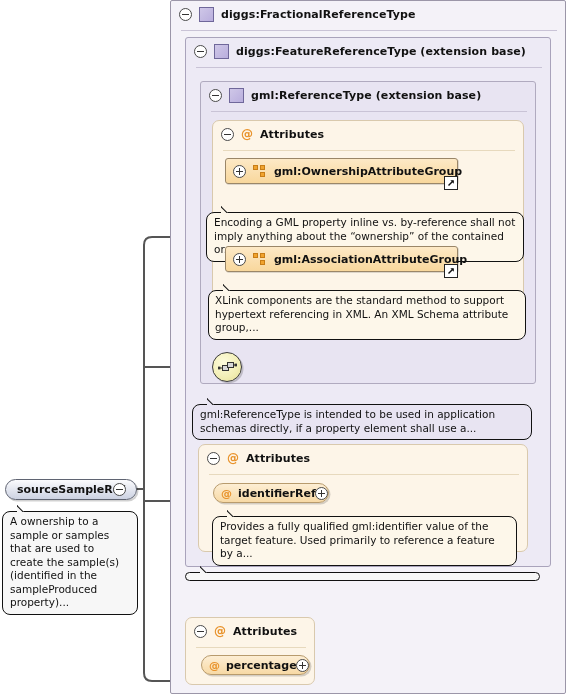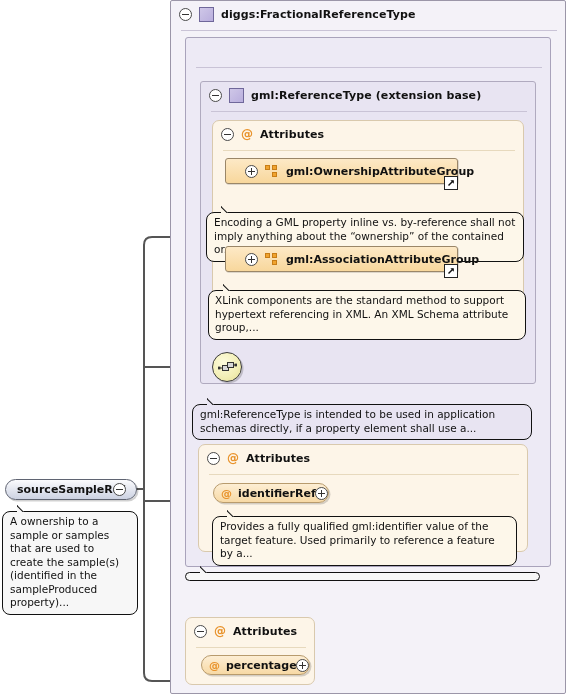--- a/index.html
+++ b/index.html
@@ -114,21 +114,21 @@
 
   
   .agroup{
     position:absolute;
     box-sizing:border-box;
     height:26px;
     background:linear-gradient(180deg,#fde9c6 0%,#f8d79c 100%);
     border:1px solid #9a8668;
     border-radius:3px;
     display:flex;align-items:center;
-    padding-left:19px;
+    padding-left:7px;
     white-space:nowrap;
     box-shadow:1px 1px 0 rgba(0,0,0,0.13);
   }
   .agroup .nm{
     margin-left:8px;font-size:11px;font-weight:bold;color:#111;
   }
   .extlink{
     position:absolute;right:-1px;bottom:-7px;
     width:14px;height:14px;
     background:#fff;border:1px solid #222;
@@ -233,20 +233,25 @@
   <div class="box lvl1" style="left:170px;top:0px;width:396px;height:694px;">
     <div class="hdr" style="width:396px;">
       <span class="tgl"></span>
       <span class="sq"></span>
       <span class="hdr-label">diggs:FractionalReferenceType</span>
     </div>
     <div class="hdr-rule" style="left:10px;top:29px;width:376px;"></div>
   </div>
 
   <div class="box lvl2" style="left:185px;top:37px;width:366px;height:530px;">
+    <div class="hdr" style="width:366px;">
+      <span class="tgl"></span>
+      <span class="sq"></span>
+      <span class="hdr-label">diggs:FeatureReferenceType (extension base)</span>
+    </div>
     <div class="hdr-rule" style="left:10px;top:29px;width:346px;"></div>
   </div>
 
   <div class="box lvl3" style="left:200px;top:81px;width:336px;height:303px;">
     <div class="hdr" style="width:336px;">
       <span class="tgl"></span>
       <span class="sq"></span>
       <span class="hdr-label">gml:ReferenceType (extension base)</span>
     </div>
     <div class="hdr-rule" style="left:10px;top:29px;width:316px;"></div>

